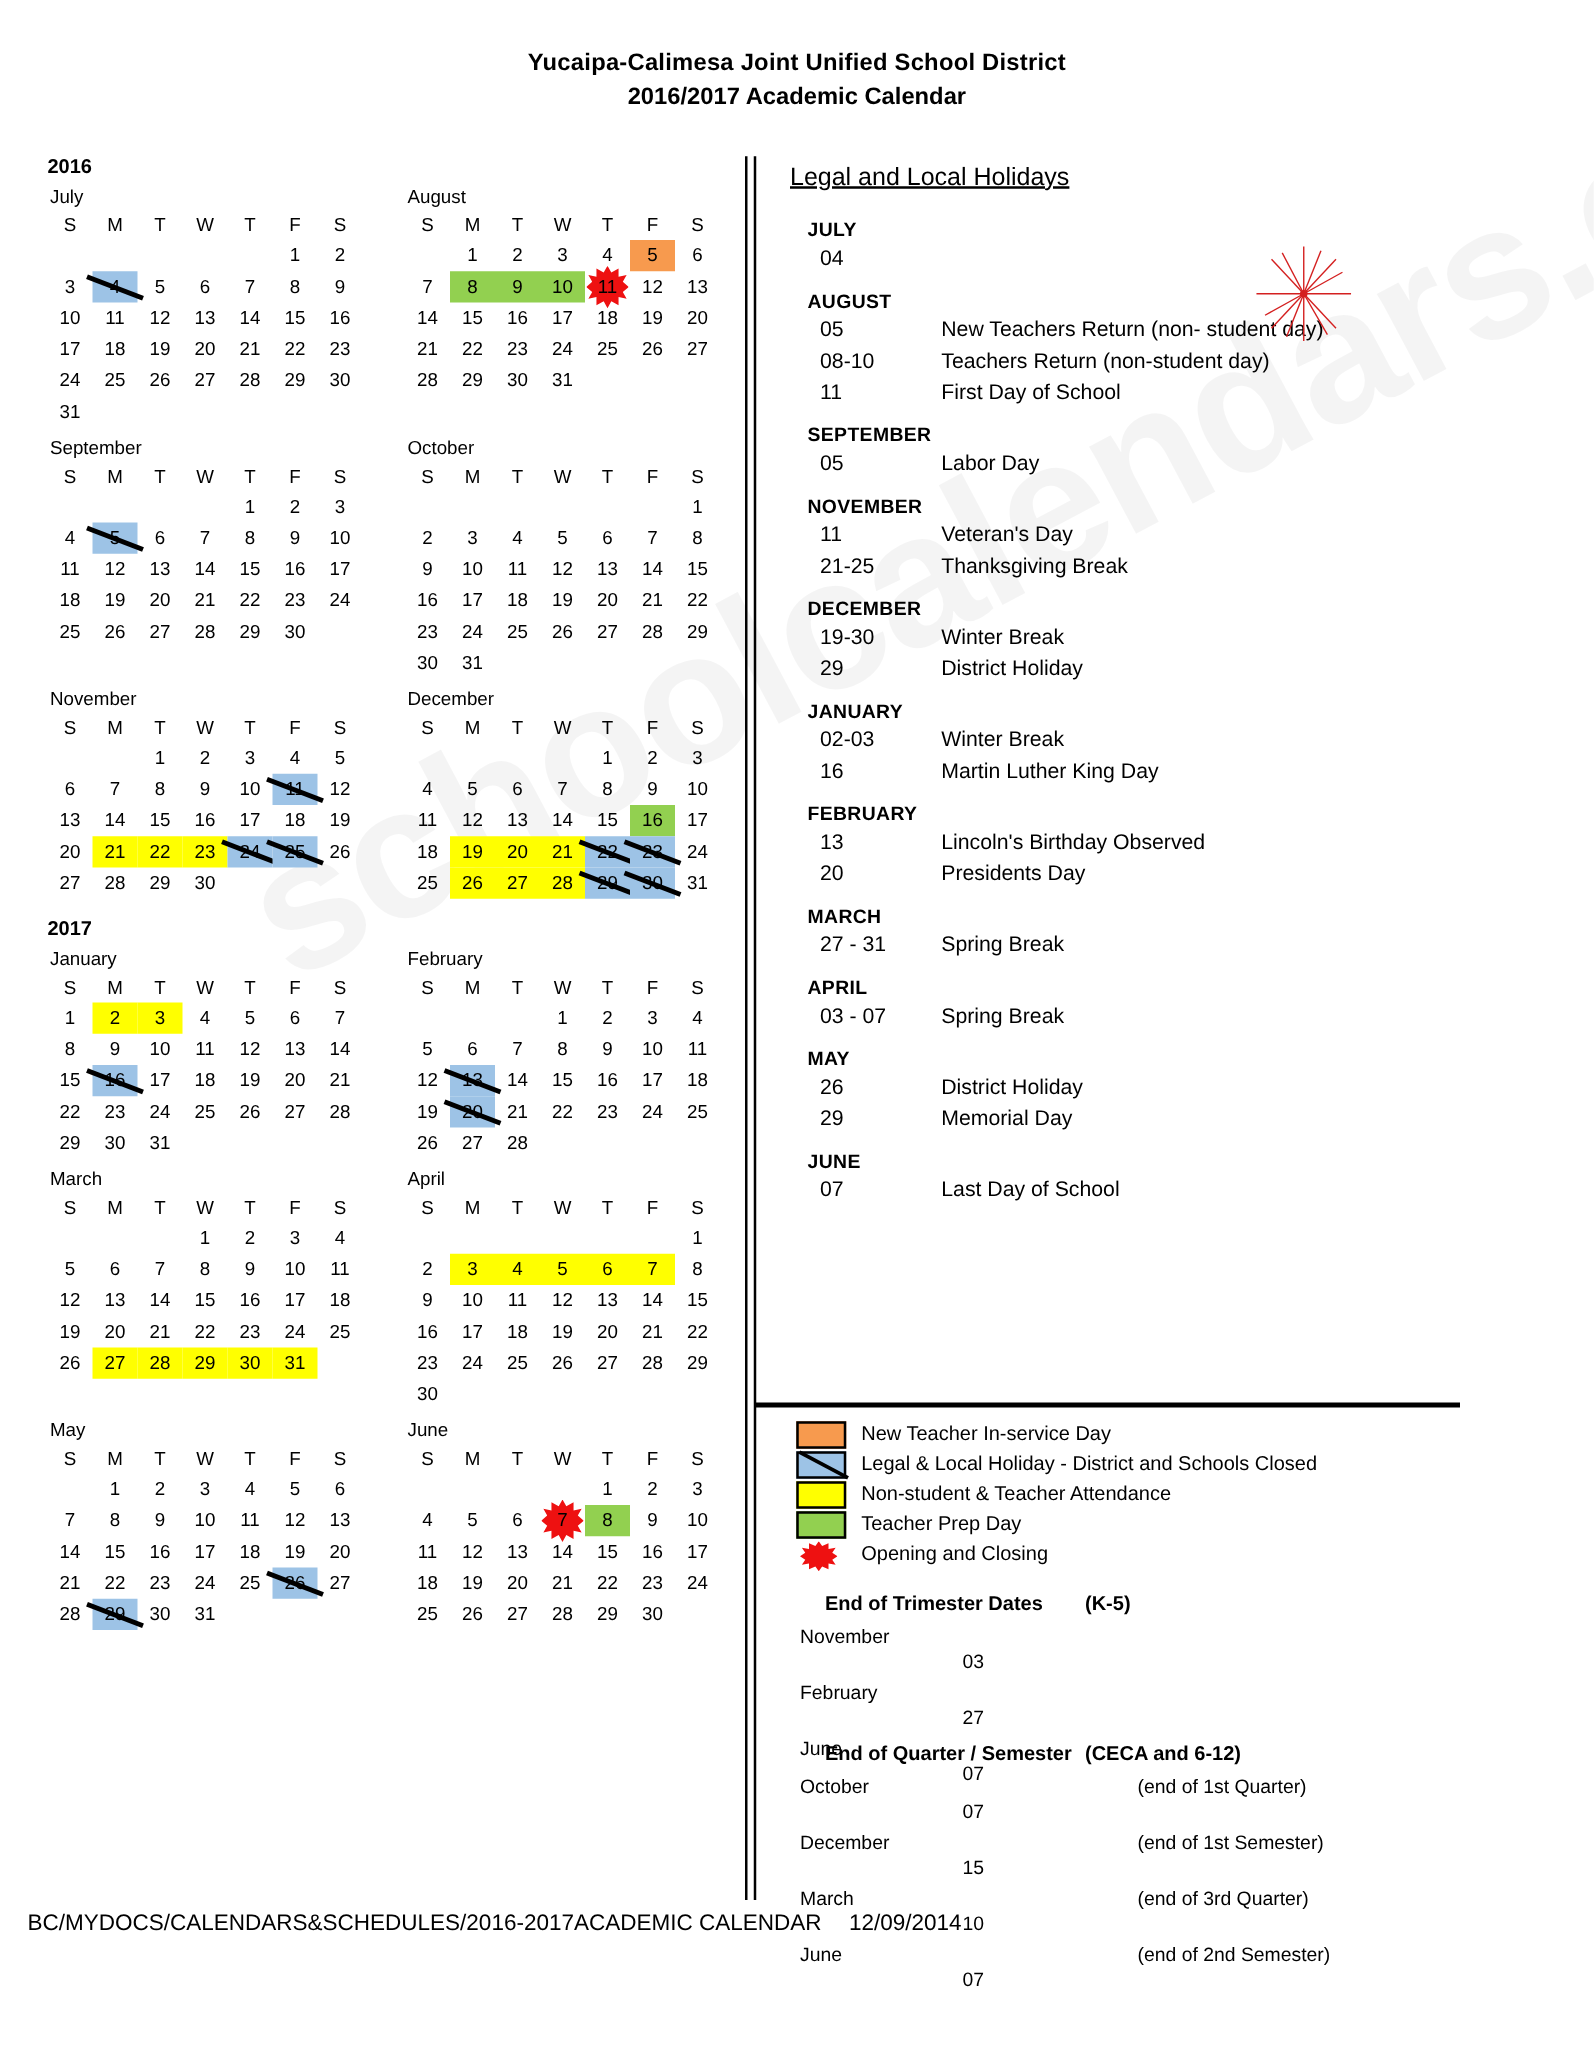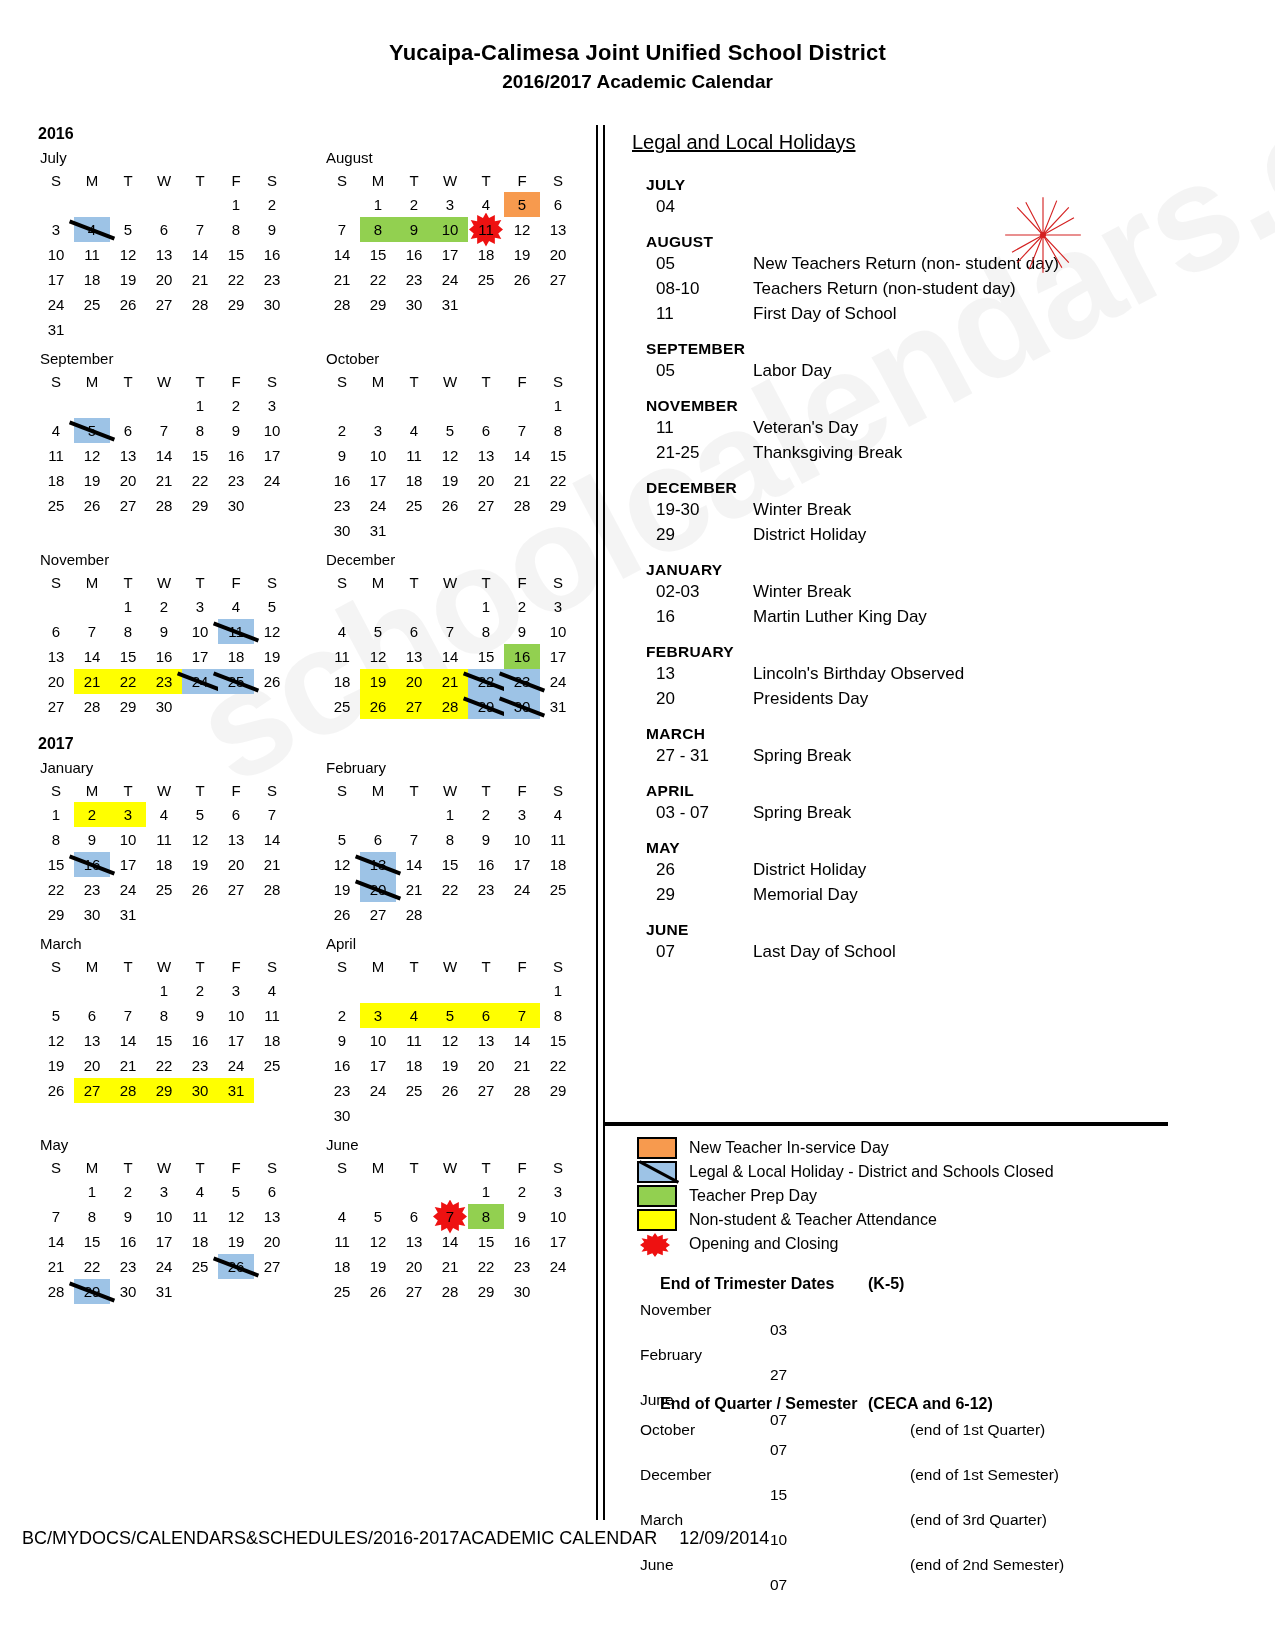--- a/index.html
+++ b/index.html
@@ -29,21 +29,21 @@
   }
 
   
   .doc-header{
     position:absolute;
     top:40px; left:0; right:0;
     text-align:center;
     z-index:2;
   }
   .doc-header .line1{
-    font-size:22px;font-weight:bold;letter-spacing:0.2px;
+    font-size:19px;font-weight:bold;letter-spacing:0.2px;
   }
   .doc-header .line2{
     font-size:19px;font-weight:bold;margin-top:5px;
   }
 
   
   .page{position:absolute;top:0;left:0;width:1275px;height:1650px;z-index:1;}
 
   .left-col{
     position:absolute;
@@ -2079,26 +2079,26 @@
   <div class="legend" id="legend-list">
       <div class="legend-item">
         <span class="legend-sw sw-orange"></span>
         <span class="legend-label">New Teacher In-service Day</span>
       </div>
       <div class="legend-item">
         <span class="legend-sw sw-blue"></span>
         <span class="legend-label">Legal &amp; Local Holiday - District and Schools Closed</span>
       </div>
       <div class="legend-item">
+        <span class="legend-sw sw-yellow"></span>
+        <span class="legend-label">Non-student &amp; Teacher Attendance</span>
+      </div>
+      <div class="legend-item">
         <span class="legend-sw sw-green"></span>
         <span class="legend-label">Teacher Prep Day</span>
-      </div>
-      <div class="legend-item">
-        <span class="legend-sw sw-yellow"></span>
-        <span class="legend-label">Non-student &amp; Teacher Attendance</span>
       </div>
       <div class="legend-item">
         <span class="legend-sw sw-star">
           <span class="burst2"></span>
         </span>
         <span class="legend-label">Opening and Closing</span>
       </div>
     </div>
 
   <div class="tri-block">

